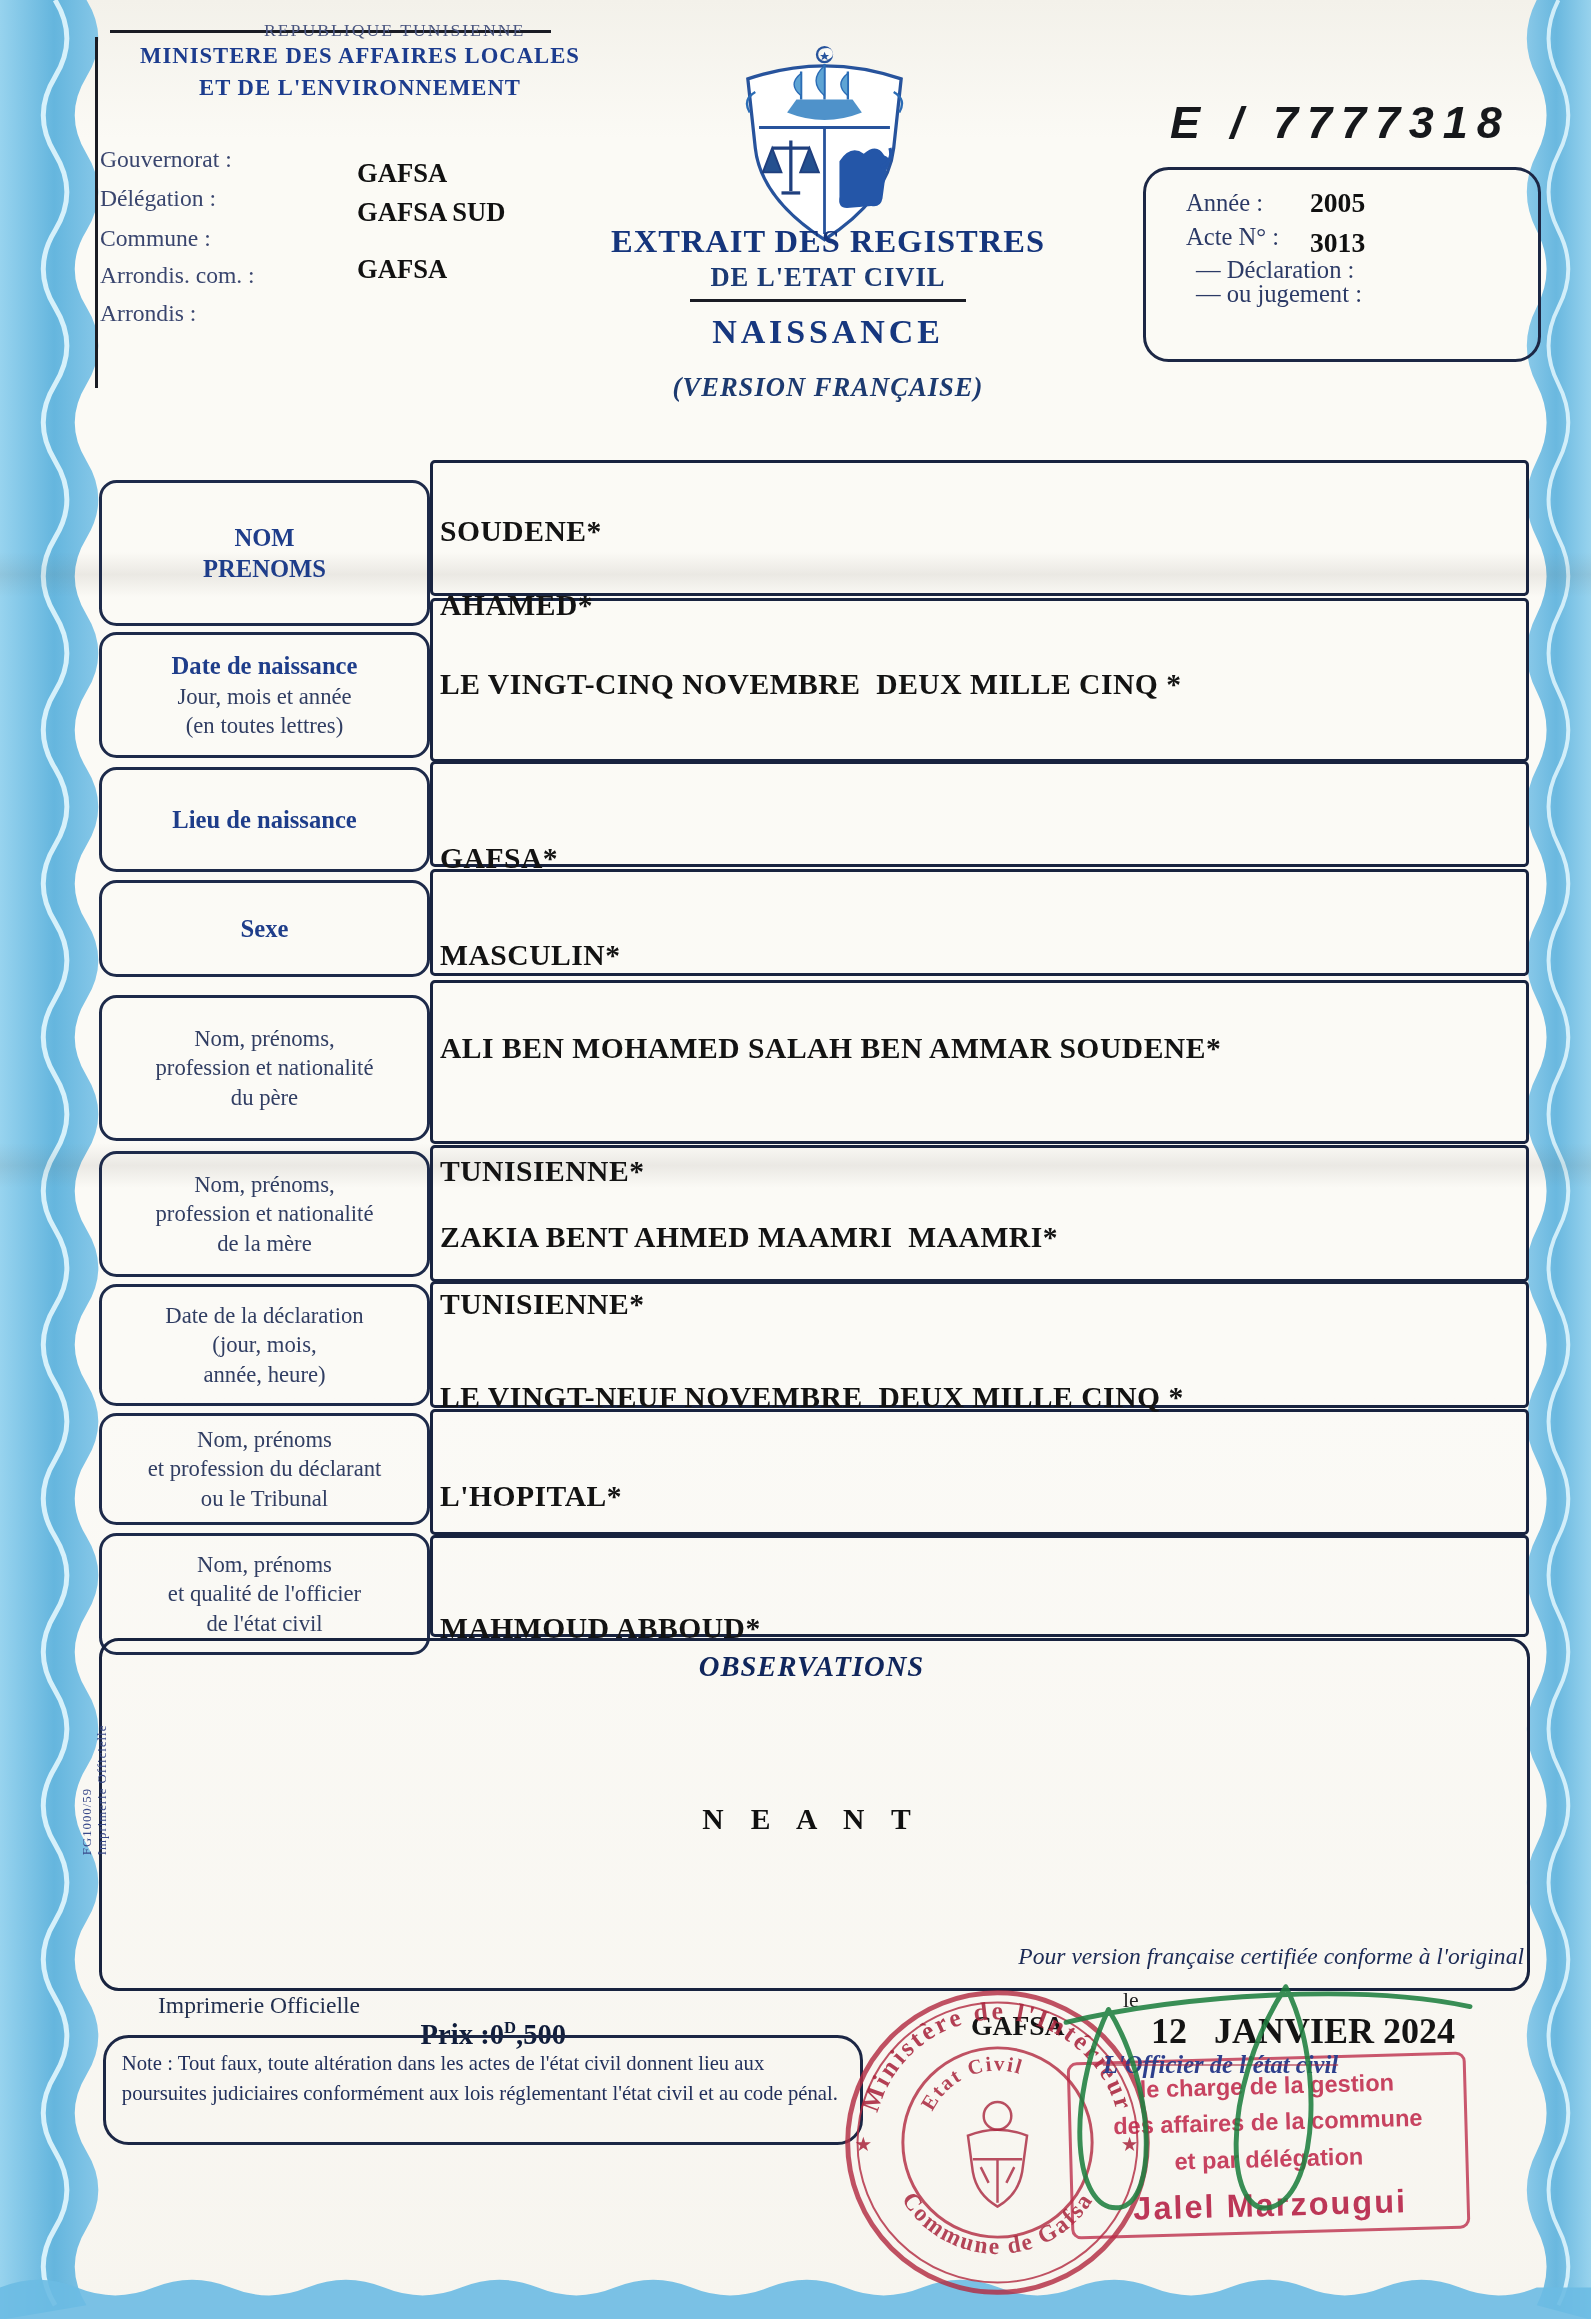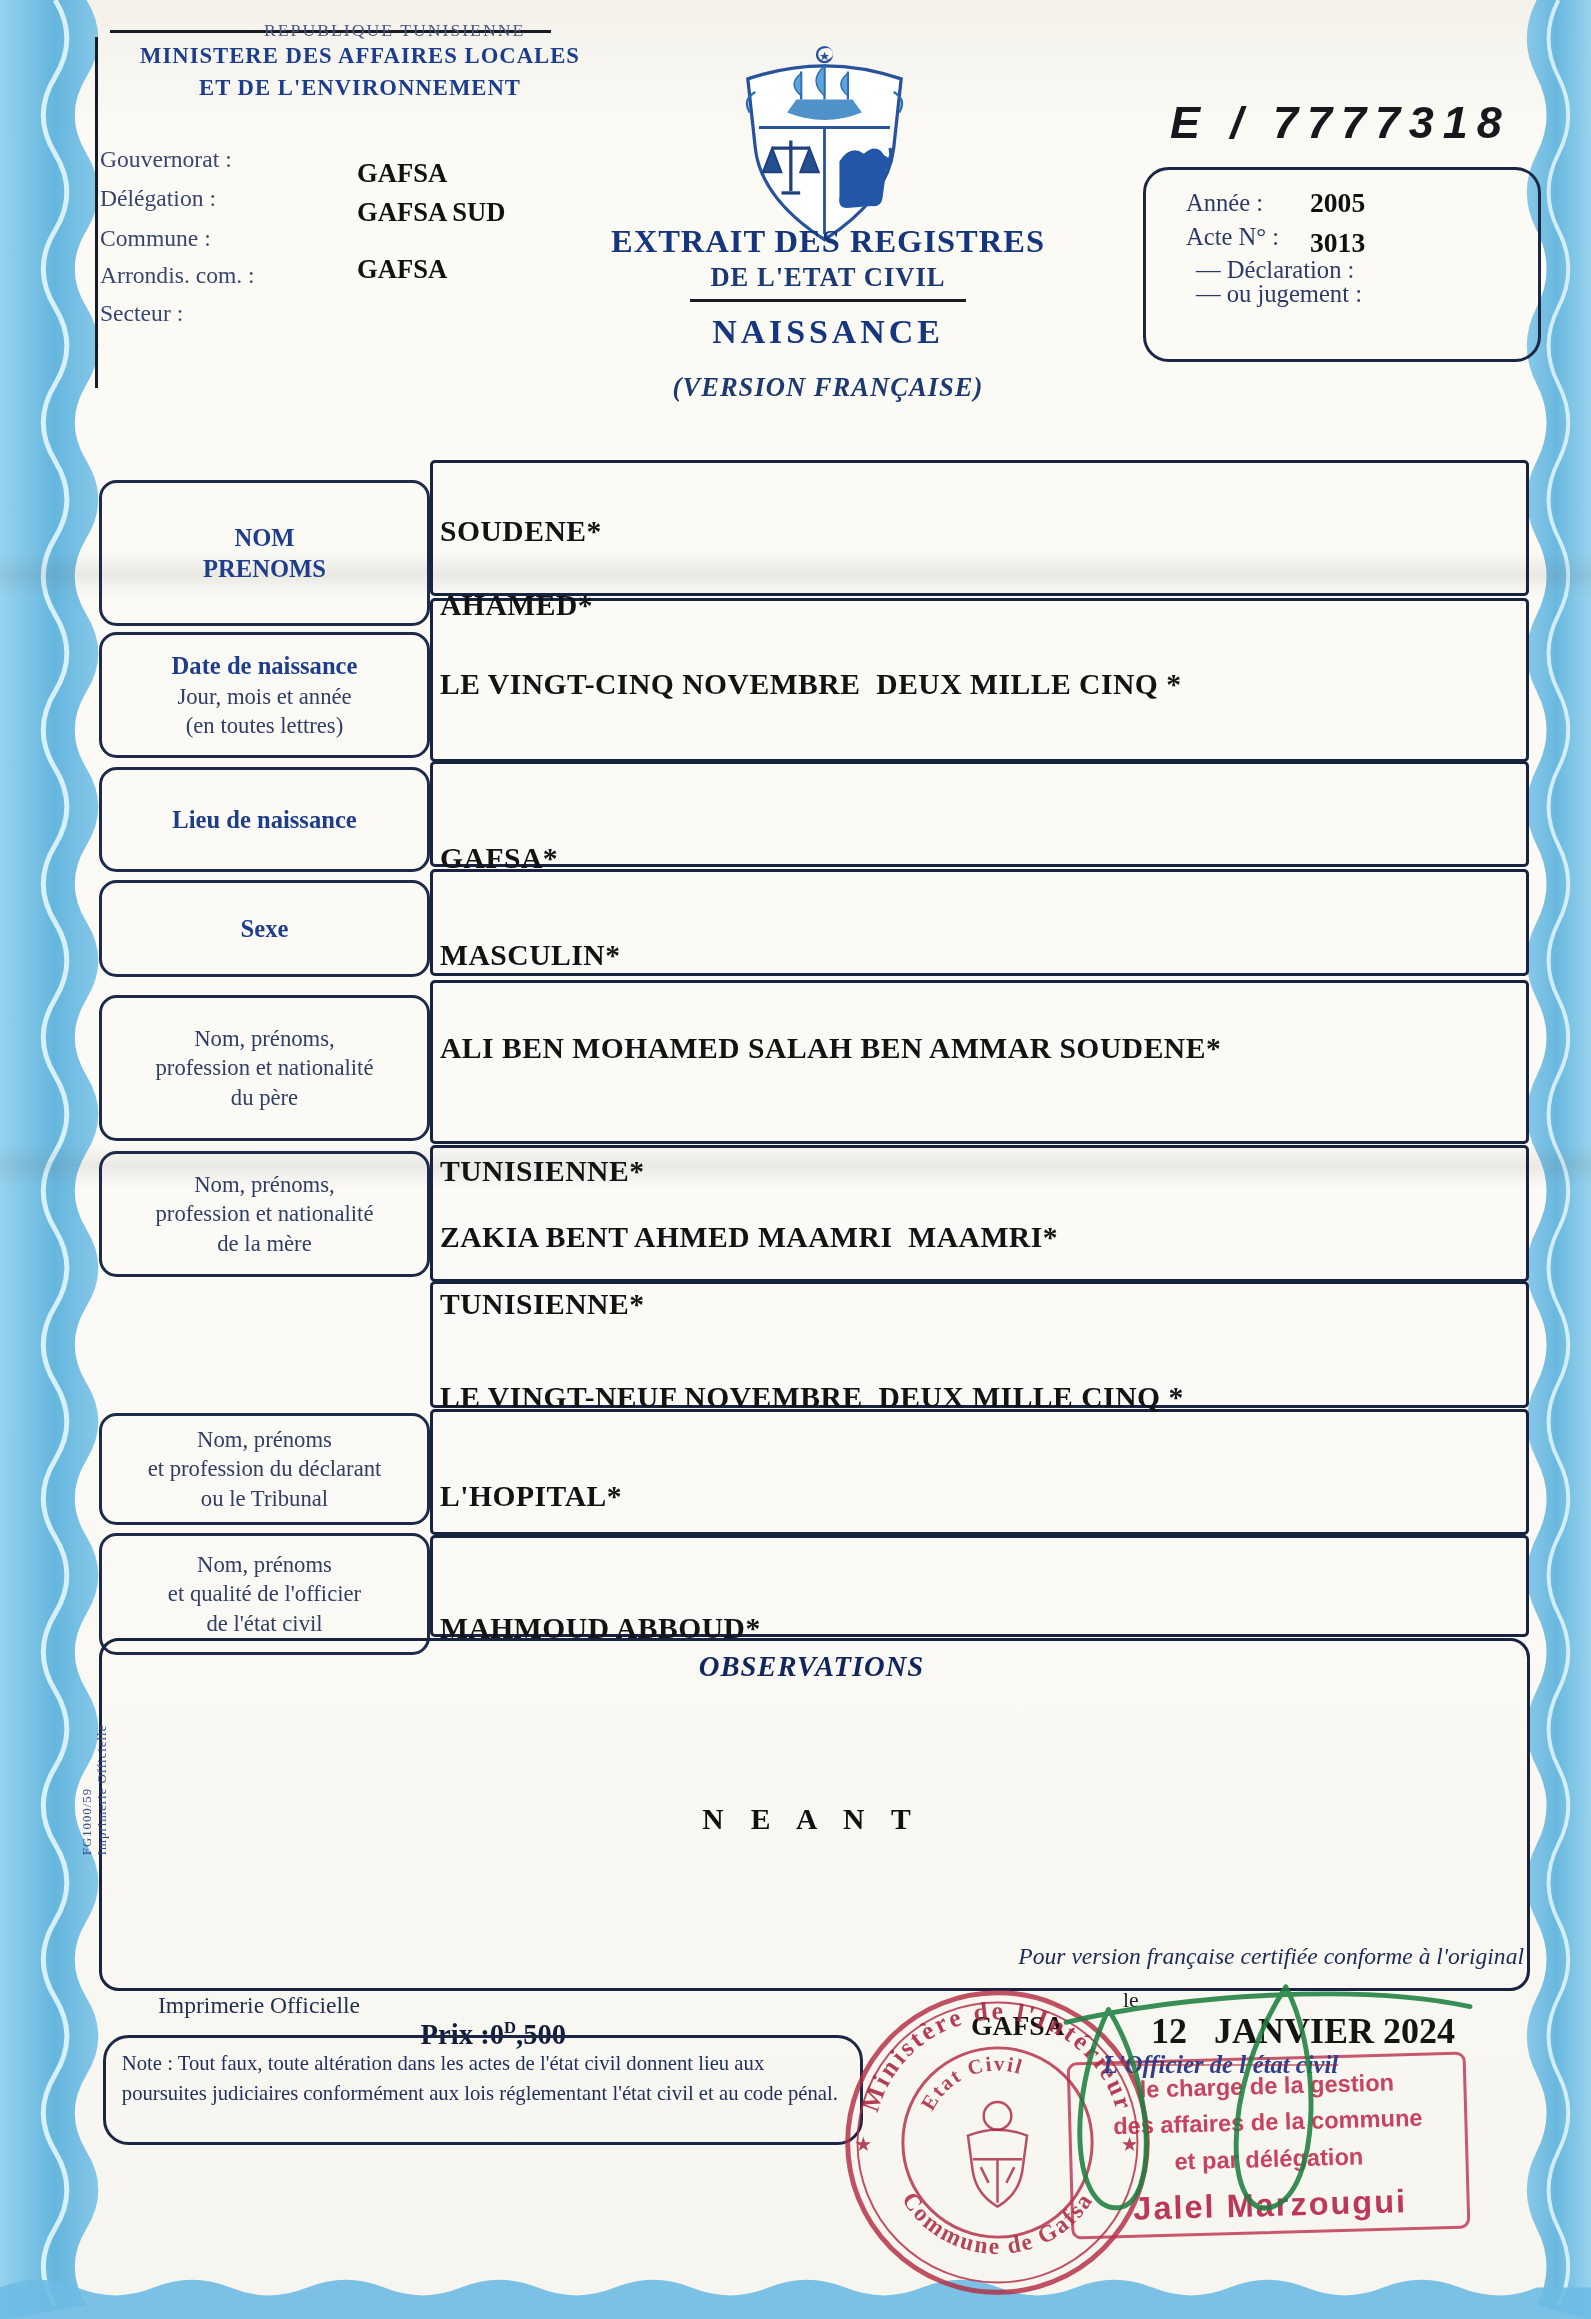--- a/index.html
+++ b/index.html
@@ -93,21 +93,21 @@
   <div class="abs hline" style="left:110px;top:29.6px;width:441px;height:3px;"></div>
 
   <div class="abs republic" style="left:264px;top:19.7px;">REPUBLIQUE TUNISIENNE</div>
   <div class="abs ministry" style="left:94px;top:43px;">MINISTERE DES AFFAIRES LOCALES</div>
   <div class="abs ministry" style="left:94px;top:75px;">ET DE L'ENVIRONNEMENT</div>
 
   <div class="abs adminlbl" style="left:100px;top:146px;">Gouvernorat :</div>
   <div class="abs adminlbl" style="left:100px;top:185px;">Délégation :</div>
   <div class="abs adminlbl" style="left:100px;top:225px;">Commune :</div>
   <div class="abs adminlbl" style="left:100px;top:262px;">Arrondis. com. :</div>
-  <div class="abs adminlbl" style="left:100px;top:300px;">Secteur :</div>
+  <div class="abs adminlbl" style="left:100px;top:300px;">Arrondis :</div>
   <div class="abs adminval" style="left:357px;top:158px;">GAFSA</div>
   <div class="abs adminval" style="left:357px;top:197px;">GAFSA SUD</div>
   <div class="abs adminval" style="left:357px;top:254px;">GAFSA</div>
 
   <svg class="abs" style="left:731px;top:43px;" width="187" height="212" viewBox="0 0 200 226">
     <circle cx="100" cy="12" r="8" fill="none" stroke="#27539c" stroke-width="2.5"></circle>
     <circle cx="103" cy="11" r="6" fill="#fbfaf6"></circle>
     <path d="M100 4 l2 5 5 0 -4 3 2 5 -5 -3 -5 3 2 -5 -4 -3 5 0 Z" fill="#27539c" transform="translate(0,2) scale(0.7) translate(43,6)"></path>
     <path d="M18 38 Q100 10 182 38 L174 112 Q168 166 100 210 Q32 166 26 112 Z" fill="#ffffff" stroke="#27539c" stroke-width="3.5"></path>
     <path d="M30 90 L170 90" stroke="#27539c" stroke-width="3"></path>
@@ -179,20 +179,25 @@
 
   <div class="lblbox" style="top:1151px;height:120px;">
     <span class="lbl2">Nom, prénoms,</span>
     <span class="lbl2">profession et nationalité</span>
     <span class="lbl2">de la mère</span>
   </div>
   <div class="valbox" style="top:1145px;height:131px;"></div>
   <div class="val" style="left:440px;top:1155px;">TUNISIENNE*</div>
   <div class="val" style="left:440px;top:1221px;">ZAKIA BENT AHMED MAAMRI  MAAMRI*</div>
 
+  <div class="lblbox" style="top:1284px;height:116px;">
+    <span class="lbl2">Date de la déclaration</span>
+    <span class="lbl2">(jour, mois,</span>
+    <span class="lbl2">année, heure)</span>
+  </div>
   <div class="valbox" style="top:1281px;height:121px;"></div>
   <div class="val" style="left:440px;top:1288px;">TUNISIENNE*</div>
   <div class="val" style="left:440px;top:1381px;">LE VINGT-NEUF NOVEMBRE  DEUX MILLE CINQ *</div>
 
   <div class="lblbox" style="top:1413px;height:106px;">
     <span class="lbl2">Nom, prénoms</span>
     <span class="lbl2">et profession du déclarant</span>
     <span class="lbl2">ou le Tribunal</span>
   </div>
   <div class="valbox" style="top:1409px;height:120px;"></div>

